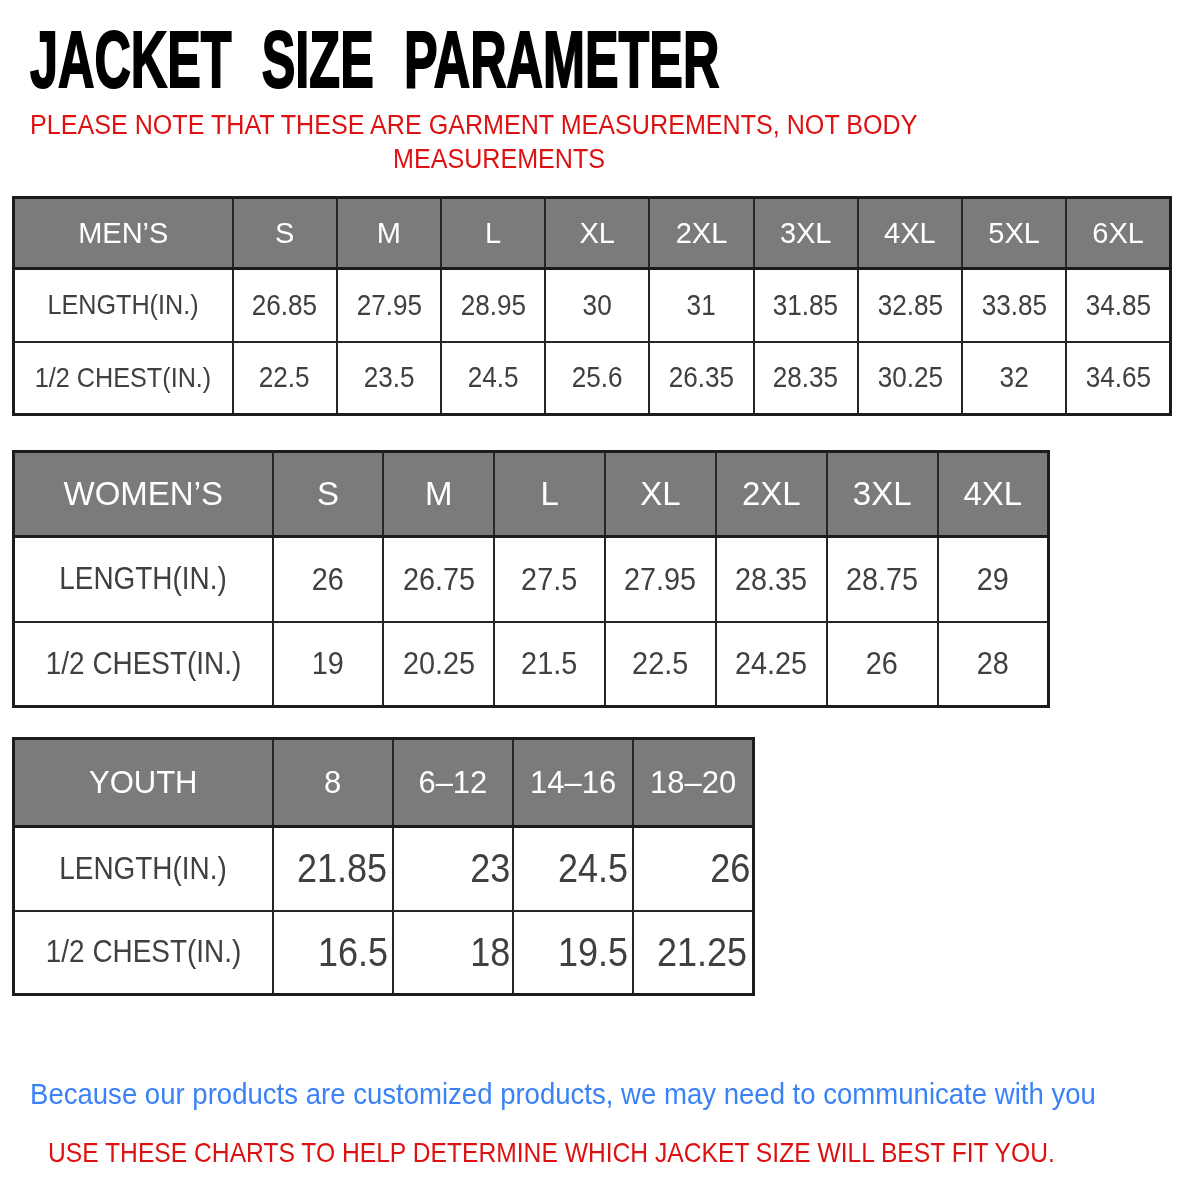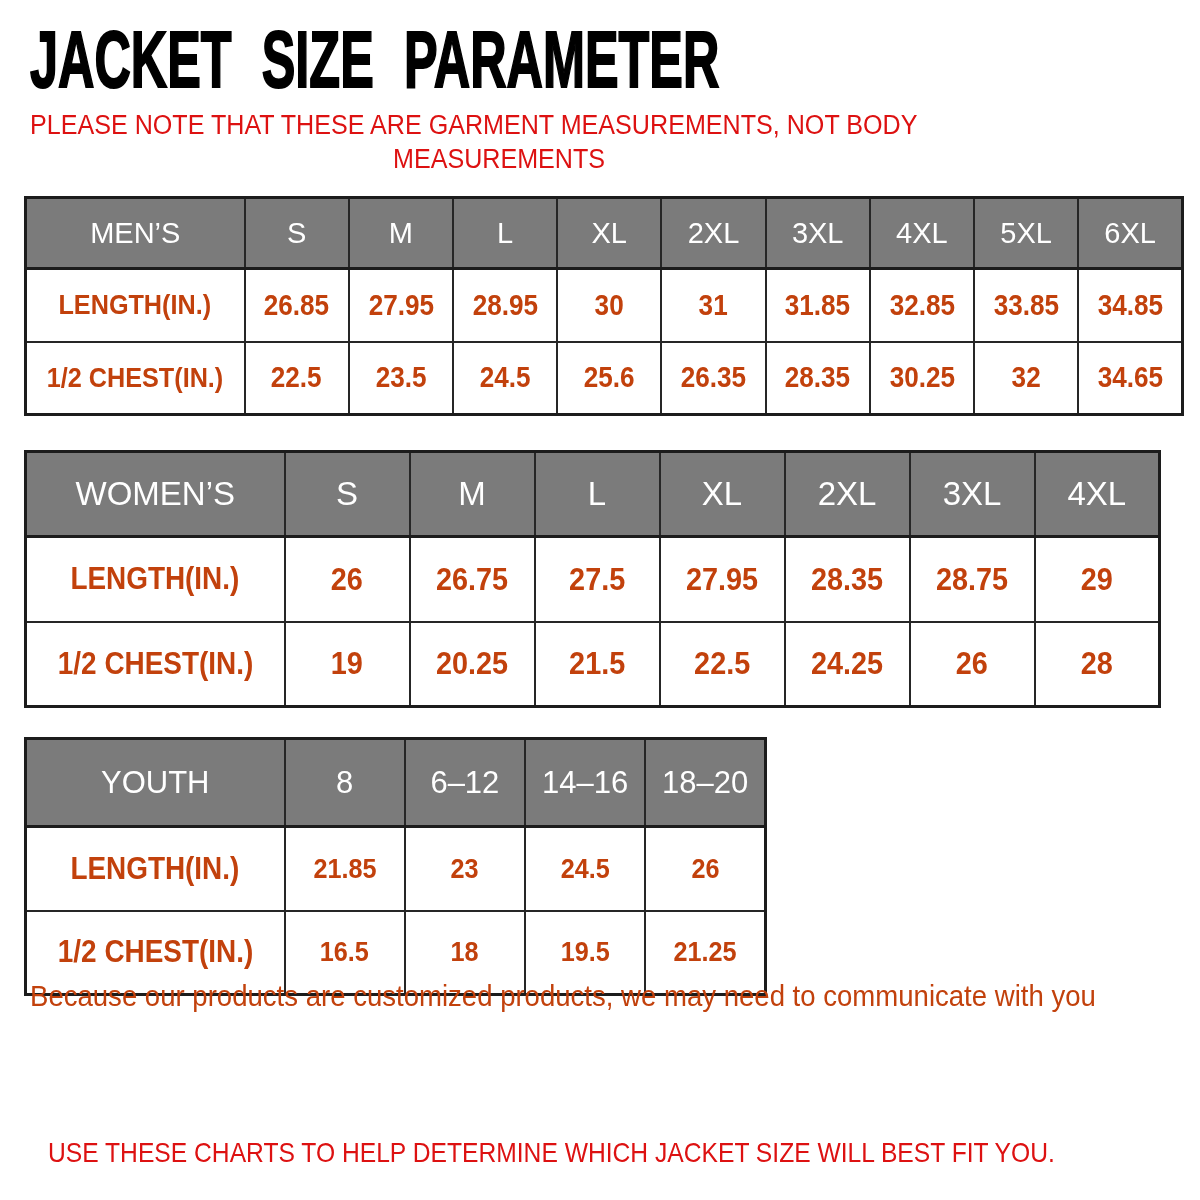--- a/index.html
+++ b/index.html
@@ -16,67 +16,67 @@
     transform:scaleX(0.63);transform-origin:left top;
   }
   
   #note{
     position:absolute;left:30px;top:108px;color:#dd1111;
     font-size:27px;line-height:34px;text-align:center;
   }
   #note .line{display:block;}
   #note .line>span{display:inline-block;transform:scaleX(0.93);transform-origin:left center;white-space:nowrap;}
   
-  .tbl-wrap{position:absolute;left:24px;border-radius:24px;}
+  .tbl-wrap{position:absolute;left:12px;border-radius:24px;}
   table.size-table{
     border-collapse:collapse;table-layout:fixed;
     border:3px solid #1c1c1c;
   }
   table.size-table th,table.size-table td{
     border:2px solid #262626;text-align:center;vertical-align:middle;
     padding:0;overflow:hidden;white-space:nowrap;
   }
   table.size-table thead th{
     background:#7b7b7b;color:#ffffff;font-weight:400;
     border-bottom:3px solid #1c1c1c;
   }
   table.size-table tbody th,table.size-table tbody td{
-    background:#ffffff;color:#c2410c;font-weight:700;
+    background:#ffffff;color:#404040;font-weight:400;
   }
   .cnd{display:inline-block;transform:scaleX(0.9);transform-origin:center;white-space:nowrap;}
   
   .mens{top:196px;}
   .mens table{width:1160px;}
   .mens col.label-col{width:219px;}
   .mens thead tr{height:71px;}
   .mens tbody tr{height:73px;}
   .mens thead th{font-size:29px;}
   .mens tbody th{font-size:28px;}
   .mens tbody td{font-size:29px;}
   
   .womens{top:450px;}
-  .womens table{width:1137px;}
+  .womens table{width:1038px;}
   .womens col.label-col{width:259px;}
   .womens thead tr{height:85px;}
   .womens tbody tr{height:85px;}
   .womens thead th{font-size:33px;}
   .womens tbody th{font-size:31px;}
   .womens tbody td{font-size:32px;}
   
   .youth{top:737px;}
   .youth table{width:743px;}
   .youth col.label-col{width:259px;}
   .youth thead tr{height:88px;}
   .youth tbody tr{height:84px;}
   .youth thead th{font-size:31px;}
   .youth tbody th{font-size:31px;}
-  .youth tbody td{font-size:28px;}
+  .youth tbody td{font-size:40px;text-align:right;}
   
   #footer-par{
-    position:absolute;left:30px;top:974px;color:#c2410c;
+    position:absolute;left:30px;top:1072px;color:#3b82f6;
     font-size:29px;line-height:45px;
   }
   #footer-par .line{display:block;}
   #footer-par .line>span{display:inline-block;transform:scaleX(0.95);transform-origin:left center;white-space:nowrap;}
   #footer-final{
     position:absolute;left:48px;top:1133px;color:#dd1111;
     font-size:28px;line-height:40px;
   }
   #footer-final>span{display:inline-block;transform:scaleX(0.88);transform-origin:left center;white-space:nowrap;}
 </style>

